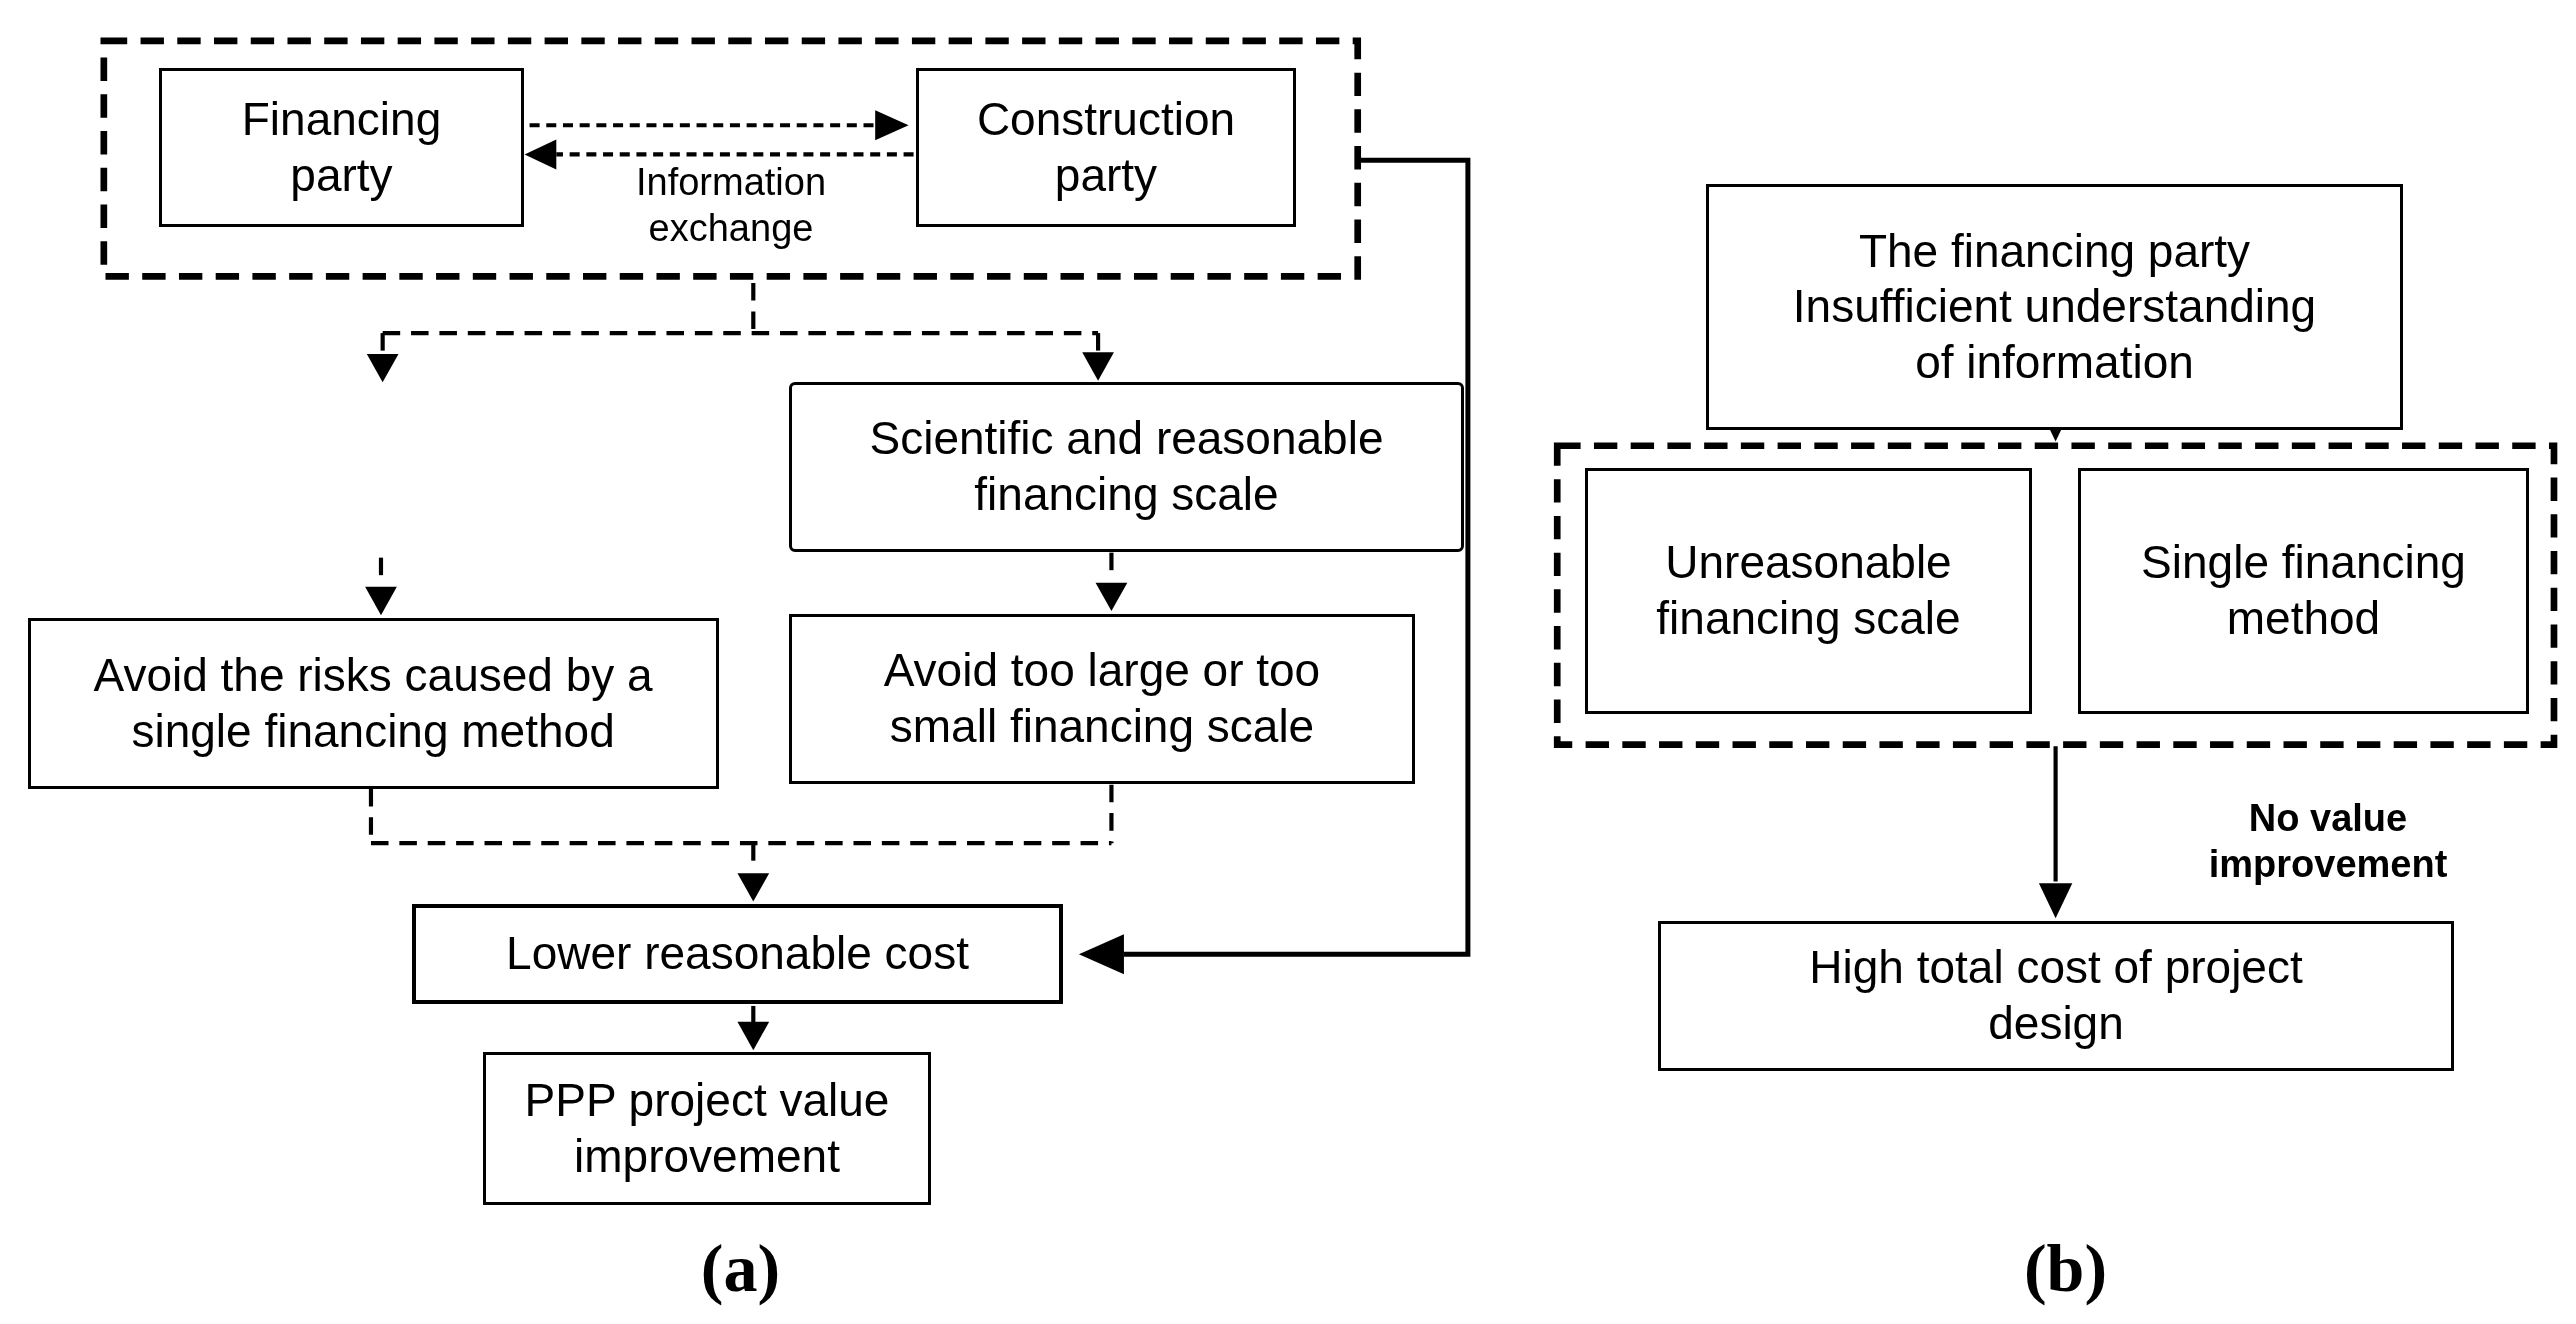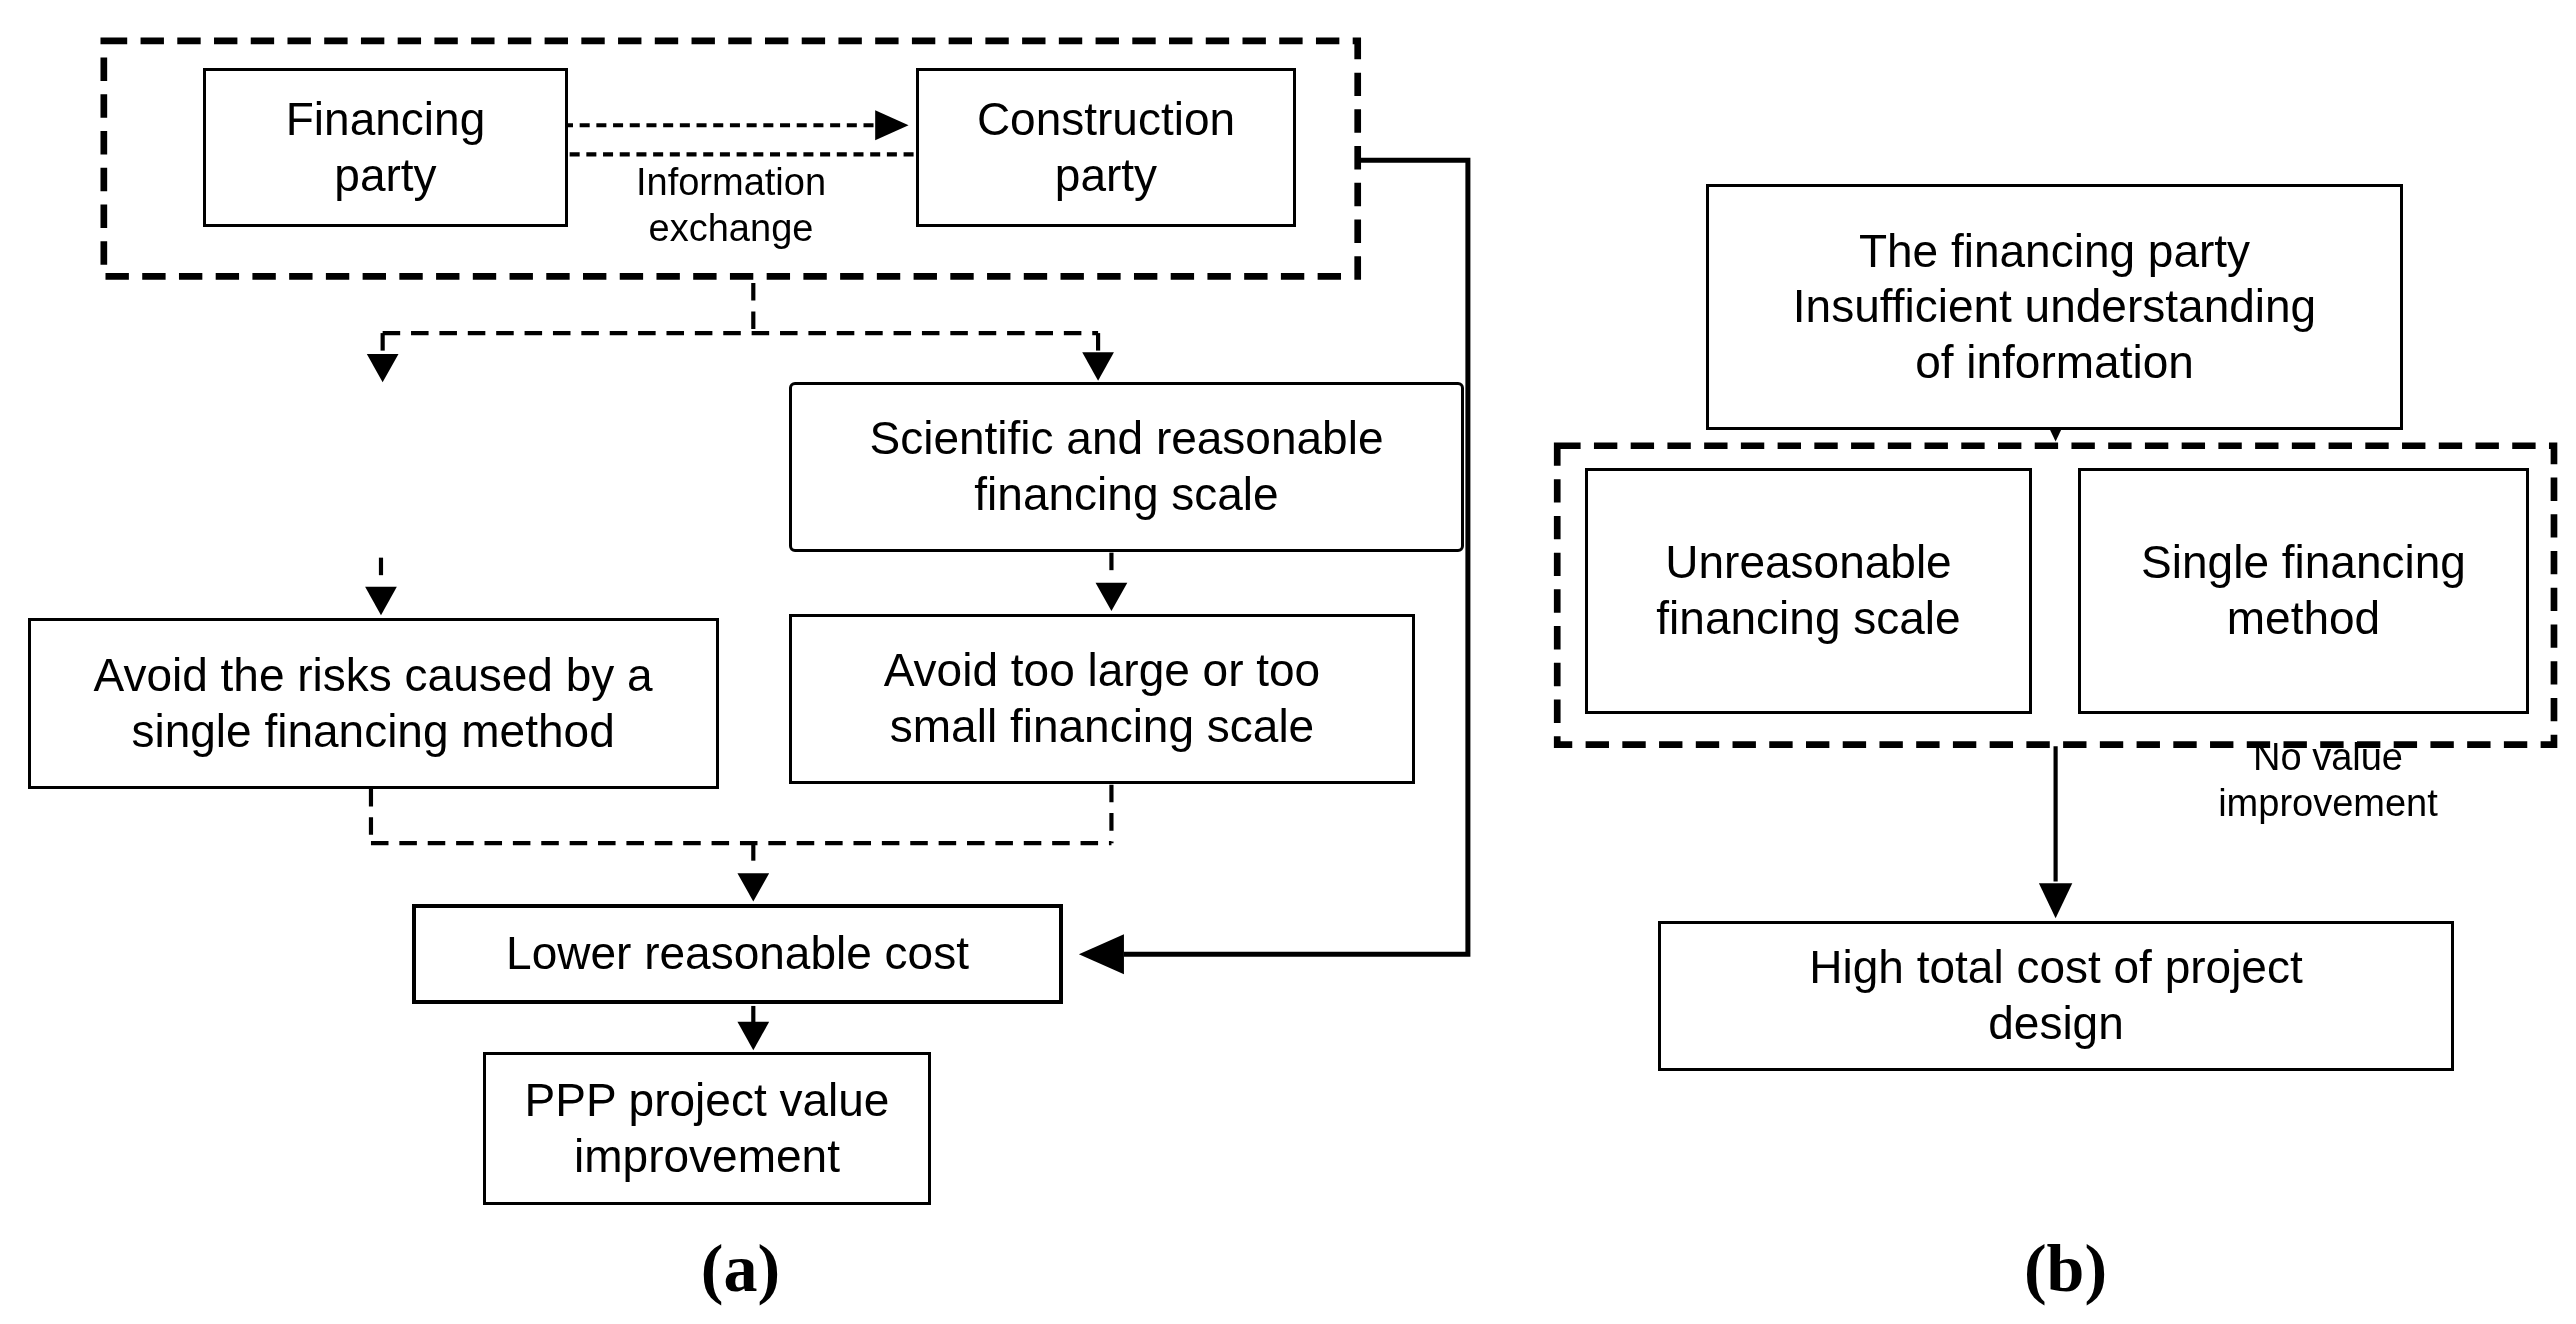--- a/index.html
+++ b/index.html
@@ -96,21 +96,21 @@
     <path d="M902 1205 V1228" class="stroke d-md"></path>
     <polygon points="902,1258 883,1224 921,1224" class="head"></polygon>
 
     <path d="M2462 464 V486" class="stroke s-5"></path>
     <polygon points="2462,529 2442,487 2482,487" class="head"></polygon>
 
     <path d="M2462 894 V1056" class="stroke s-5"></path>
     <polygon points="2462,1100 2442,1058 2482,1058" class="head"></polygon>
   </svg>
 
-  <div class="box" style="left:159px; top:68px; width:365px; height:159px;margin-left:44px;">Financing
+  <div class="box" style="left:159px; top:68px; width:365px; height:159px;">Financing
 party</div>
 
   <div class="box" style="left:916px; top:68px; width:380px; height:159px;">Construction
 party</div>
 
   <div class="float-label" style="left:539px; top:160px; width:384px;">Information
 exchange</div>
 
 
   <div class="box" style="left:789px; top:382px; width:675px; height:170px;border-radius:6px;">Scientific and reasonable
@@ -132,21 +132,21 @@
   <div class="box" style="left:1706px; top:140px; width:697px; height:246px;margin-top:44px;">The financing party
 Insufficient understanding
 of information</div>
 
   <div class="box" style="left:1585px; top:468px; width:447px; height:246px;">Unreasonable
 financing scale</div>
 
   <div class="box" style="left:2078px; top:468px; width:451px; height:246px;">Single financing
 method</div>
 
-  <div class="float-label" style="left:2136px; top:735px; width:384px;">No value
+  <div class="float-label" style="left:2136px; top:796px; width:384px;font-weight:bold;">No value
 improvement</div>
 
   <div class="box" style="left:1658px; top:921px; width:796px; height:150px;">High total cost of project
 design</div>
 
   <div class="fig-label" style="left:1940px; top:1234px; width:251px;">(b)</div>
 
 </div>
 
 

